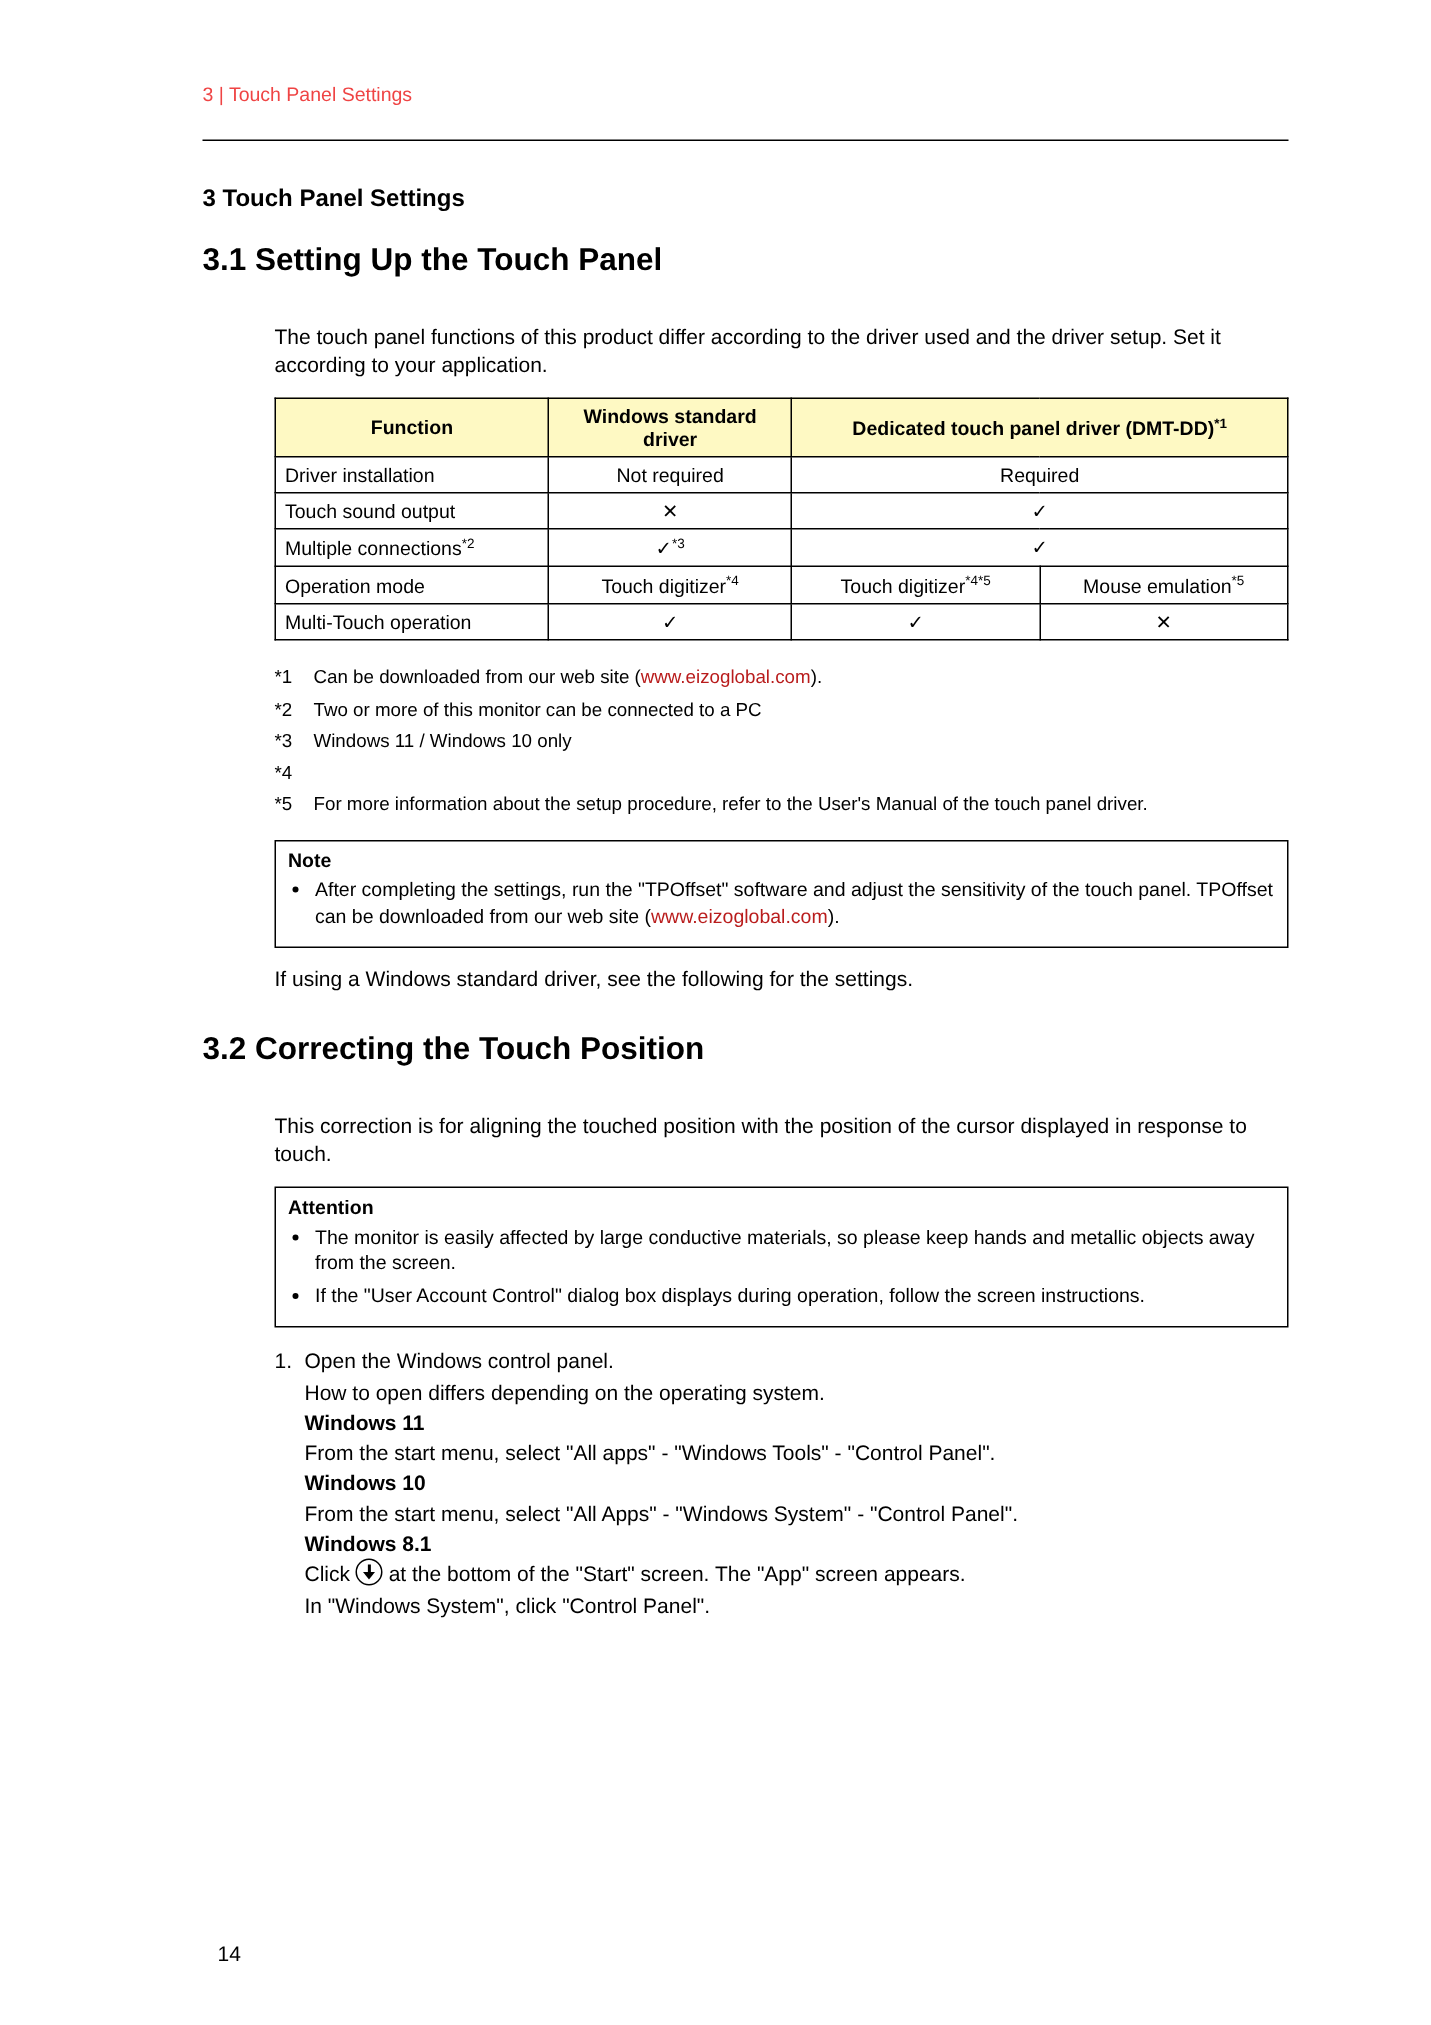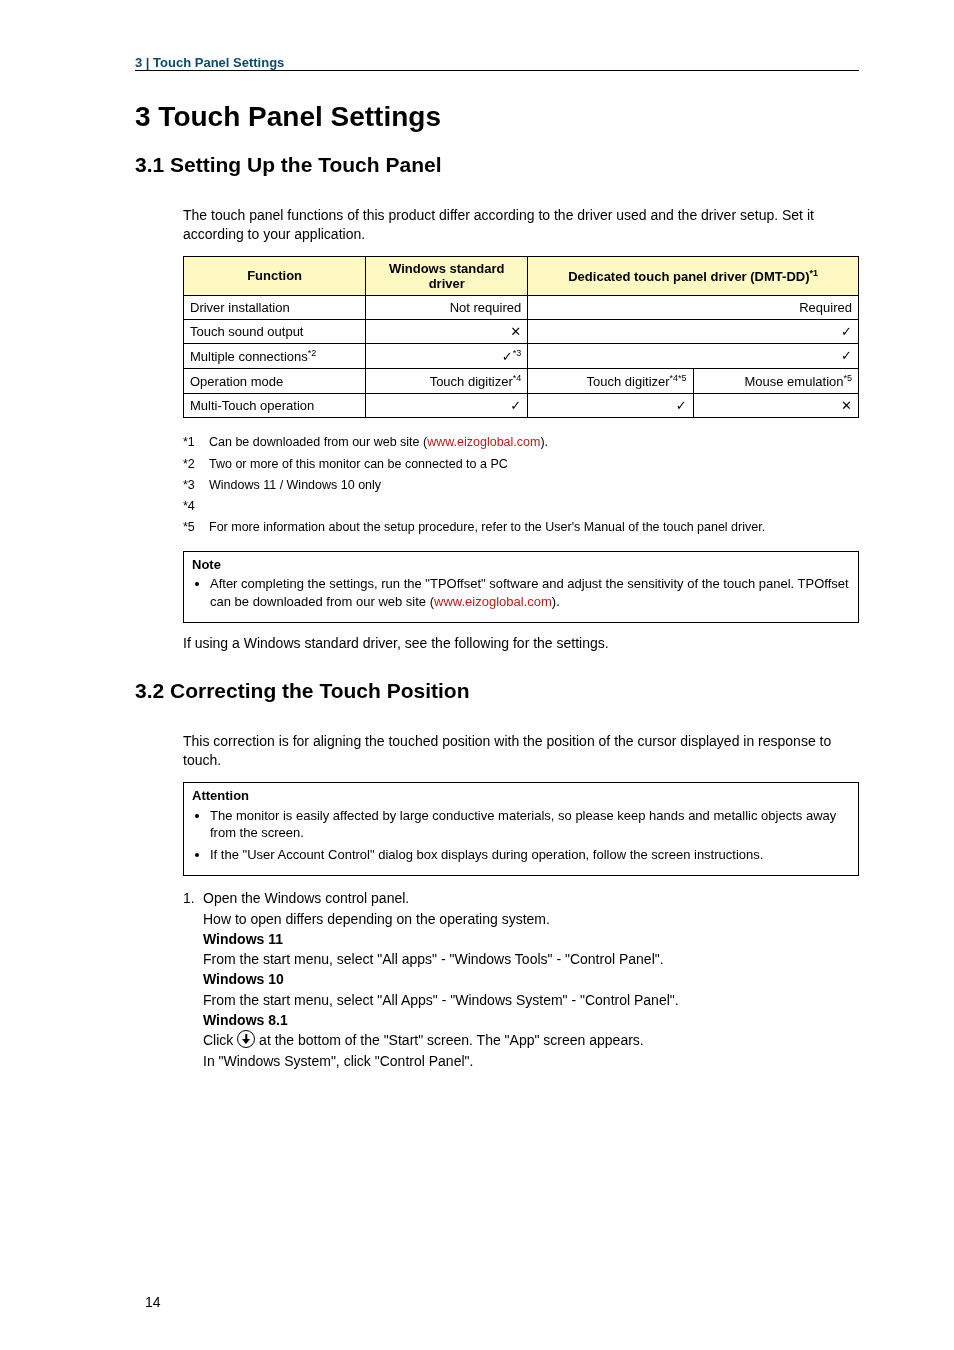--- a/index.html
+++ b/index.html
@@ -11,31 +11,30 @@
   }
   .page {
     width: 954px;
     min-height: 1350px;
     box-sizing: border-box;
     padding: 55px 95px 55px 135px;
     position: relative;
   }
   .running-head {
     font-size: 13px;
-    color: #0c4a6e;
-    margin-bottom: 0;
-    font-weight: bold;
+    color: #ef4444;
+    margin-bottom: 23px;
   }
   .running-rule {
     border: 0;
     border-top: 1px solid #000;
     margin: 0 0 30px 0;
   }
   h1.section-title {
-    font-size: 28px;
+    font-size: 16px;
     font-weight: bold;
     margin: 0 0 20px 0;
   }
   h2.subsection-title {
     font-size: 21px;
     font-weight: bold;
     margin: 0 0 6px 0;
   }
   .sub-block {
     margin-left: 48px;
@@ -57,21 +56,21 @@
   table.data th, table.data td {
     border: 1px solid #000;
     padding: 4px 6px;
     vertical-align: middle;
   }
   table.data th {
     background: #fef9c3;
     text-align: center;
     font-weight: bold;
   }
-  table.data td.center { text-align: right; }
+  table.data td.center { text-align: center; }
   .sup { font-size: 9px; vertical-align: super; }
   .footnotes {
     font-size: 12.5px;
     line-height: 1.7;
     margin-bottom: 12px;
   }
   .footnotes .fn {
     display: flex;
   }
   .footnotes .fn .mark {

